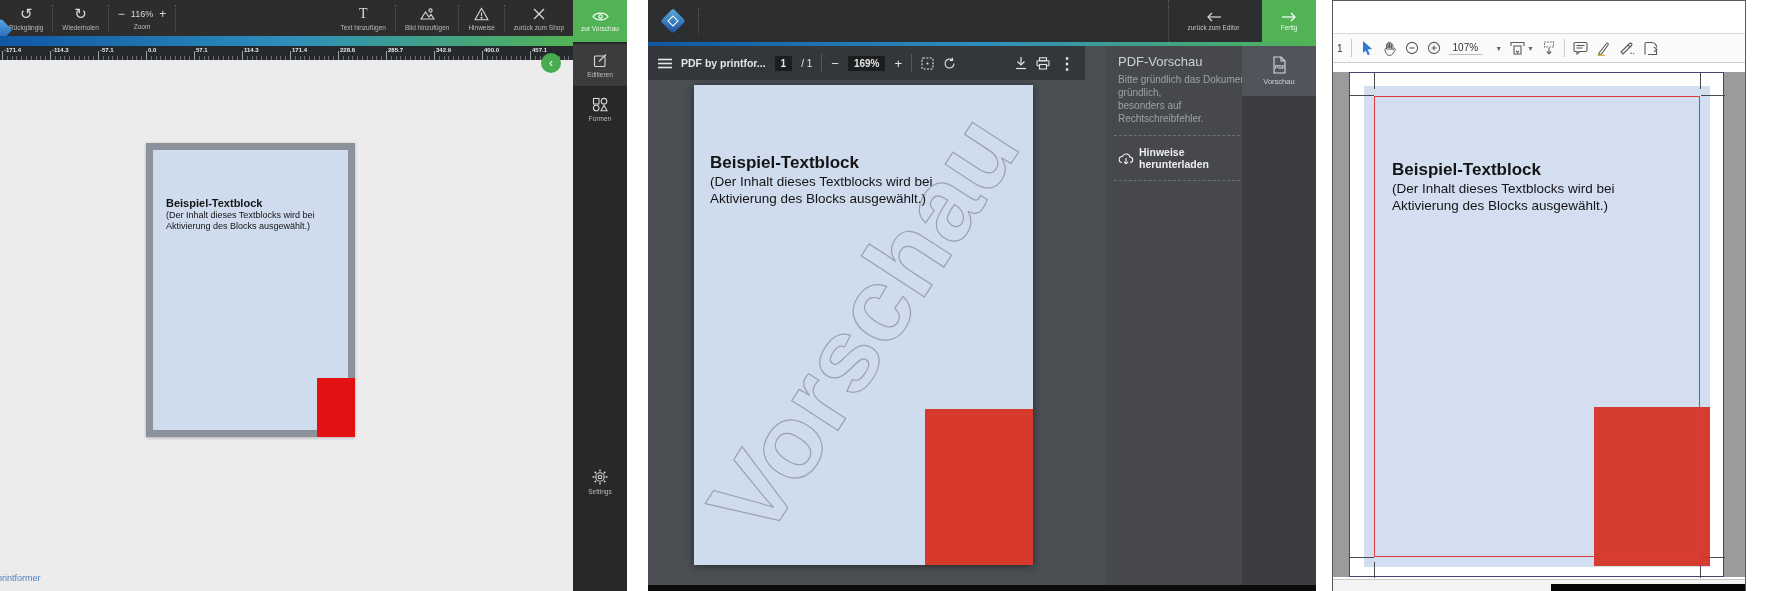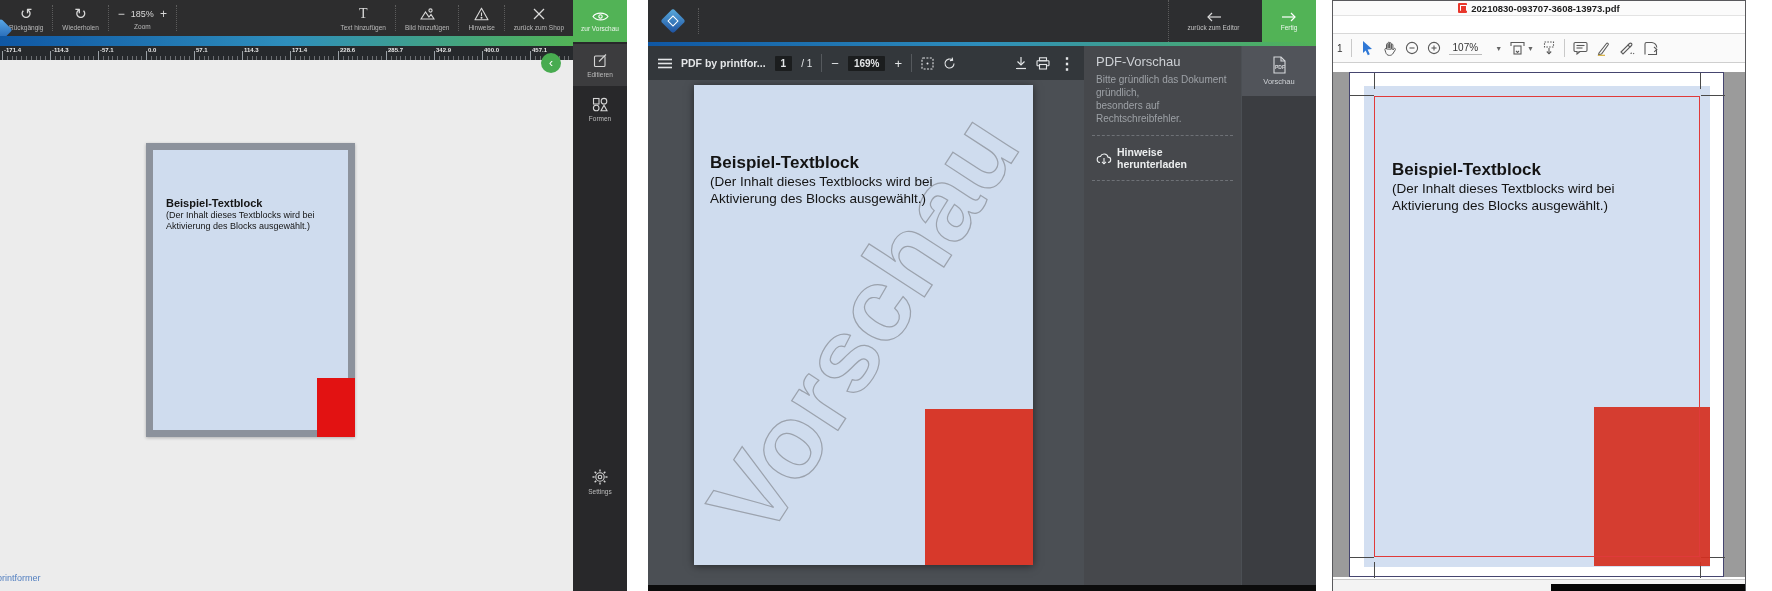--- a/index.html
+++ b/index.html
@@ -57,21 +57,21 @@
   .dark-box { background:#1b1d1e; padding:2px 6px; font-size:10px; font-weight:bold; border-radius:1px; }
   .p2-slash { font-size:10px; }
   .vsep-lite { border-left:1px solid #55595d; height:18px; }
   .p2-viewer { left:0; top:80px; width:437px; height:505px; overflow:hidden; }
   .p2-doc { position:absolute; left:46px; top:5px; width:339px; height:480px; background:#cfdcee; box-shadow:0 1px 8px rgba(0,0,0,.5); overflow:hidden; }
   .wm { position:absolute; left:50%; top:50%; transform:translate(-50%,-50%) rotate(-57deg); font-size:104px; font-weight:bold; letter-spacing:1px; color:transparent; -webkit-text-stroke:1.2px #9ba2ad; white-space:nowrap; z-index:1; }
   .p2-doc-text { position:absolute; left:16px; top:68px; color:#141414; z-index:2; }
   .p2-doc-text .h { font-size:17px; font-weight:bold; line-height:20px; }
   .p2-doc-text .l { font-size:13.5px; line-height:17px; }
   .p2-red { position:absolute; left:231px; top:324px; width:108px; height:156px; background:#d7392b; z-index:3; }
-  .p2-sidebar { left:436px; top:46px; width:157px; height:539px; background:#46484c; padding:8px 12px; color:#c9ccd0; }
+  .p2-sidebar { left:458px; top:46px; width:157px; height:539px; background:#46484c; padding:8px 12px; color:#c9ccd0; }
   .p2-side-title { font-size:13px; color:#cdd0d4; margin-bottom:4px; }
   .p2-side-line { font-size:10px; color:#9da1a6; line-height:13px; }
   .dash-sep { border-top:1px dashed #6e7176; margin:10px -4px; }
   .p2-download { display:flex; align-items:center; justify-content:center; gap:5px; color:#eceeef; font-size:10.5px; font-weight:bold; cursor:pointer; }
   .p2-strip { left:594px; top:46px; width:74px; height:539px; background:#3b3d41; }
   .strip-tab { position:absolute; left:0; top:0; width:74px; height:50px; background:#51545a; display:flex; flex-direction:column; align-items:center; justify-content:center; gap:3px; color:#d6d8db; cursor:pointer; }
   .strip-tab .tb-label { font-size:7.5px; color:#cfd2d6; }
   .p2-bottom { left:0; top:585px; width:668px; height:6px; background:#0c0c0c; }
 
   
@@ -114,21 +114,21 @@
       </div>
       <div class="tb-sep"></div>
       <div class="tb-item">
         <span class="ic uglyph">↻</span>
         <span class="tb-label">Wiederholen</span>
       </div>
       <div class="tb-sep"></div>
       <div class="tb-item">
         <div class="zoom-grp">
           <span style="font-size:12px;">−</span>
-          <span>185%</span>
+          <span>116%</span>
           <span style="font-size:12px;">+</span>
         </div>
         <span class="tb-label">Zoom</span>
       </div>
       <div class="tb-sep"></div>
       <div class="tb-spacer"></div>
       <div class="tb-item">
         <span class="ic" style="font-family:'Liberation Serif',serif;font-size:14px;">T</span>
         <span class="tb-label">Text hinzufügen</span>
       </div>
@@ -357,24 +357,20 @@
             <text x="3" y="12.5" font-size="5" font-weight="bold" fill="#d6d8db" stroke="none" font-family="Liberation Sans, sans-serif">PDF</text>
           </svg>
         </span>
         <span class="tb-label">Vorschau</span>
       </div>
     </div>
     <div class="abs p2-bottom"></div>
   </div>
 
   <div id="acrobat" class="abs">
-    <div class="abs p3-titlebar">
-      <span class="pdf-badge"></span>
-      <span class="p3-title">20210830-093707-3608-13973.pdf</span>
-    </div>
     <div class="abs p3-tabrow"></div>
     <div class="abs p3-toolbar">
       <span style="font-size:10px;color:#333;">1</span>
       <span class="vsep"></span>
       <span>
         <svg width="14" height="16" viewBox="0 0 14 16">
             <path d="M3 1 L12 9 L7.6 9.6 L9.8 14.3 L7.8 15.2 L5.7 10.6 L3 13 Z" fill="#2f78d6"></path>
           </svg>
       </span>
       <span>

